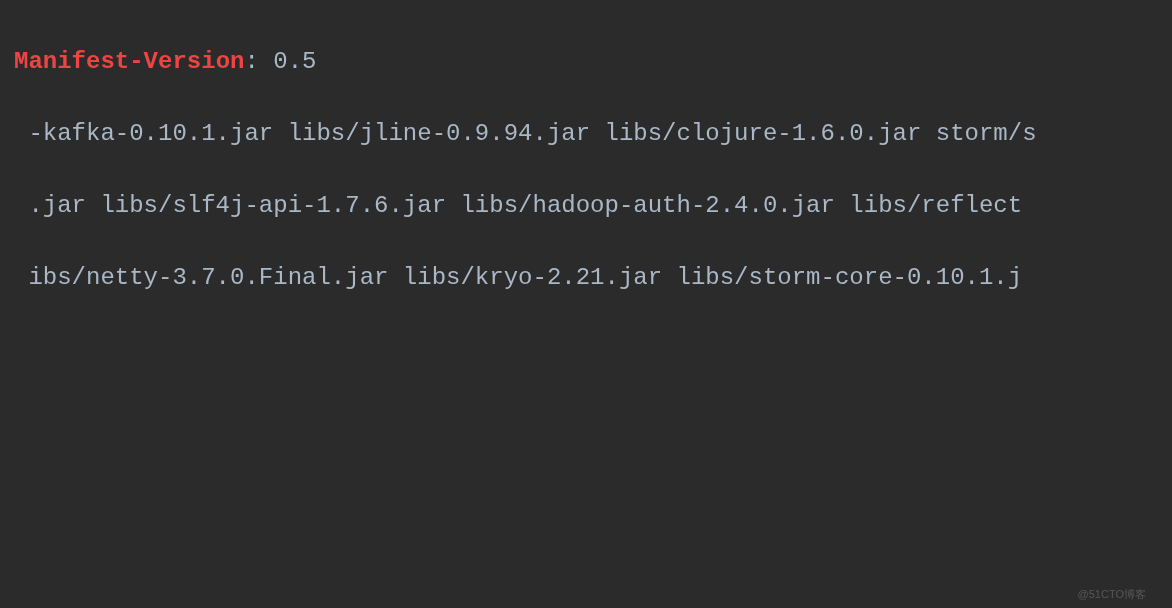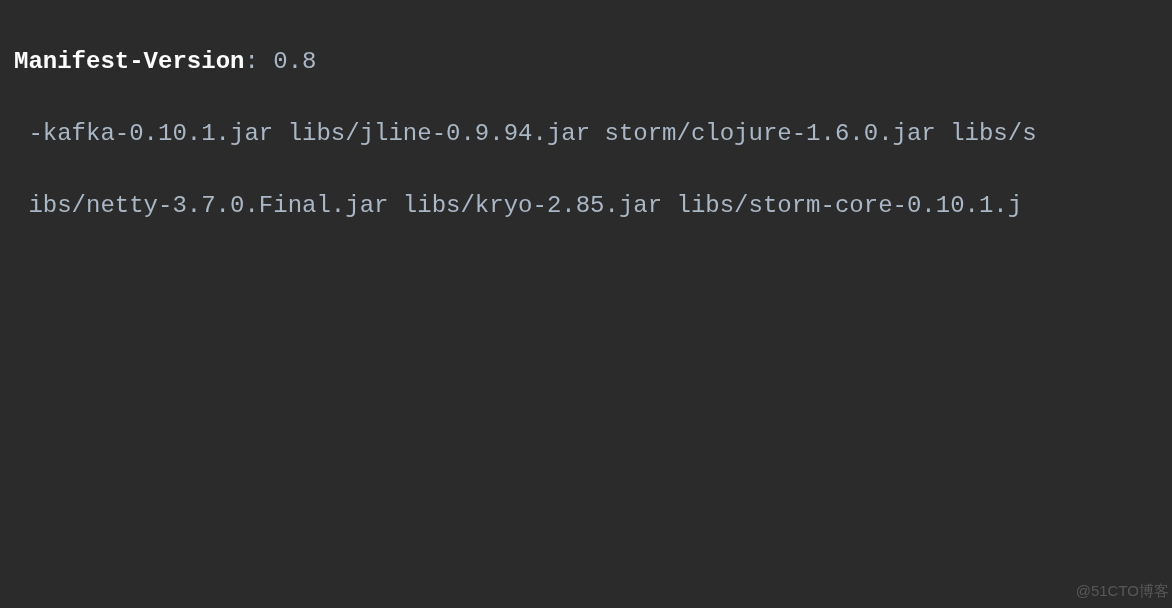--- a/index.html
+++ b/index.html
@@ -17,52 +17,53 @@
     color: #a9b7c6;
     padding: 8px 14px;
     position: relative;
     overflow: hidden;
   }
   .code-block {
     white-space: pre-wrap;
     word-break: break-all;
   }
   .key {
-    color: #ffffff;
+    color: #ef4444;
     font-weight: bold;
   }
   .colon {
     color: #a9b7c6;
   }
   .value {
     color: #a9b7c6;
   }
   .watermark {
     position: absolute;
     bottom: 6px;
-    right: 3px;
+    right: 26px;
     color: #6a6a6a;
-    font-size: 15px;
+    font-size: 11px;
     font-family: sans-serif;
     opacity: 0.7;
   }
   .line {
     display: block;
   }
   .continuation {
     padding-left: 1ch;
   }
 </style>
 </head>
 <body>
 
 <div class="code-block">
-<span class="line"><span class="key">Manifest-Version</span><span class="colon">: </span><span class="value">0.8</span></span>
-<span class="line continuation"><span class="value">-kafka-0.10.1.jar libs/jline-0.9.94.jar storm/clojure-1.6.0.jar libs/s</span></span>
-<span class="line continuation"><span class="value">ibs/netty-3.7.0.Final.jar libs/kryo-2.85.jar libs/storm-core-0.10.1.j</span></span>
+<span class="line"><span class="key">Manifest-Version</span><span class="colon">: </span><span class="value">0.5</span></span>
+<span class="line continuation"><span class="value">-kafka-0.10.1.jar libs/jline-0.9.94.jar libs/clojure-1.6.0.jar storm/s</span></span>
+<span class="line continuation"><span class="value">.jar libs/slf4j-api-1.7.6.jar libs/hadoop-auth-2.4.0.jar libs/reflect</span></span>
+<span class="line continuation"><span class="value">ibs/netty-3.7.0.Final.jar libs/kryo-2.21.jar libs/storm-core-0.10.1.j</span></span>
 
 
 
 
 
 
 </div>
 
 <div class="watermark">@51CTO博客</div>
 

